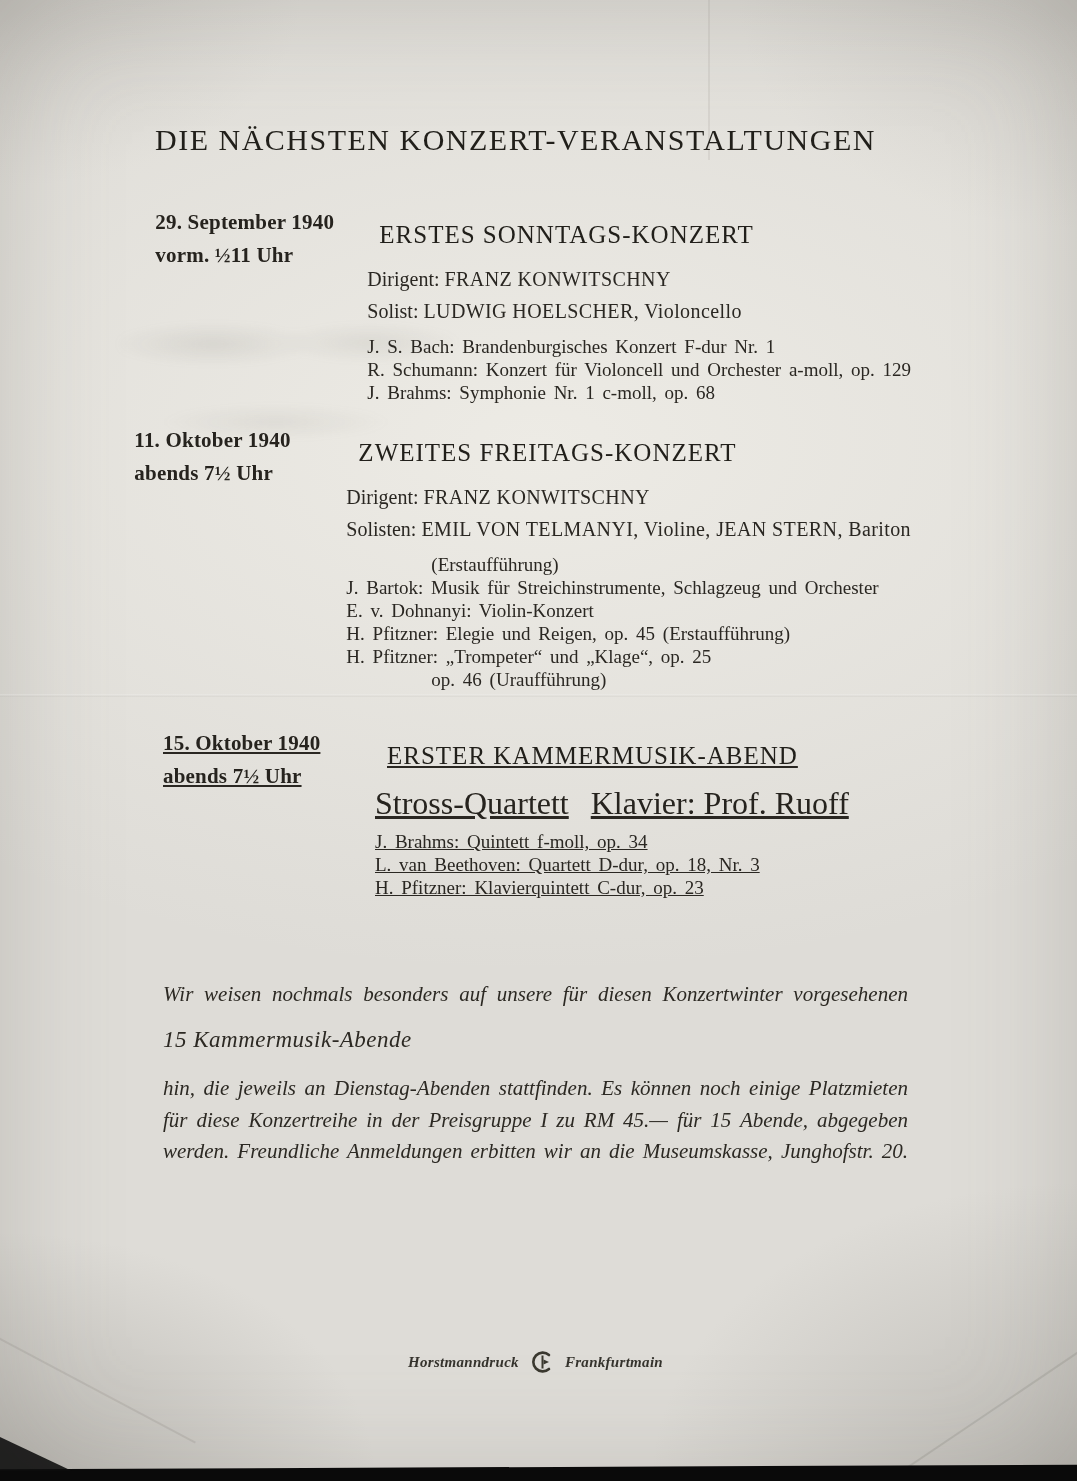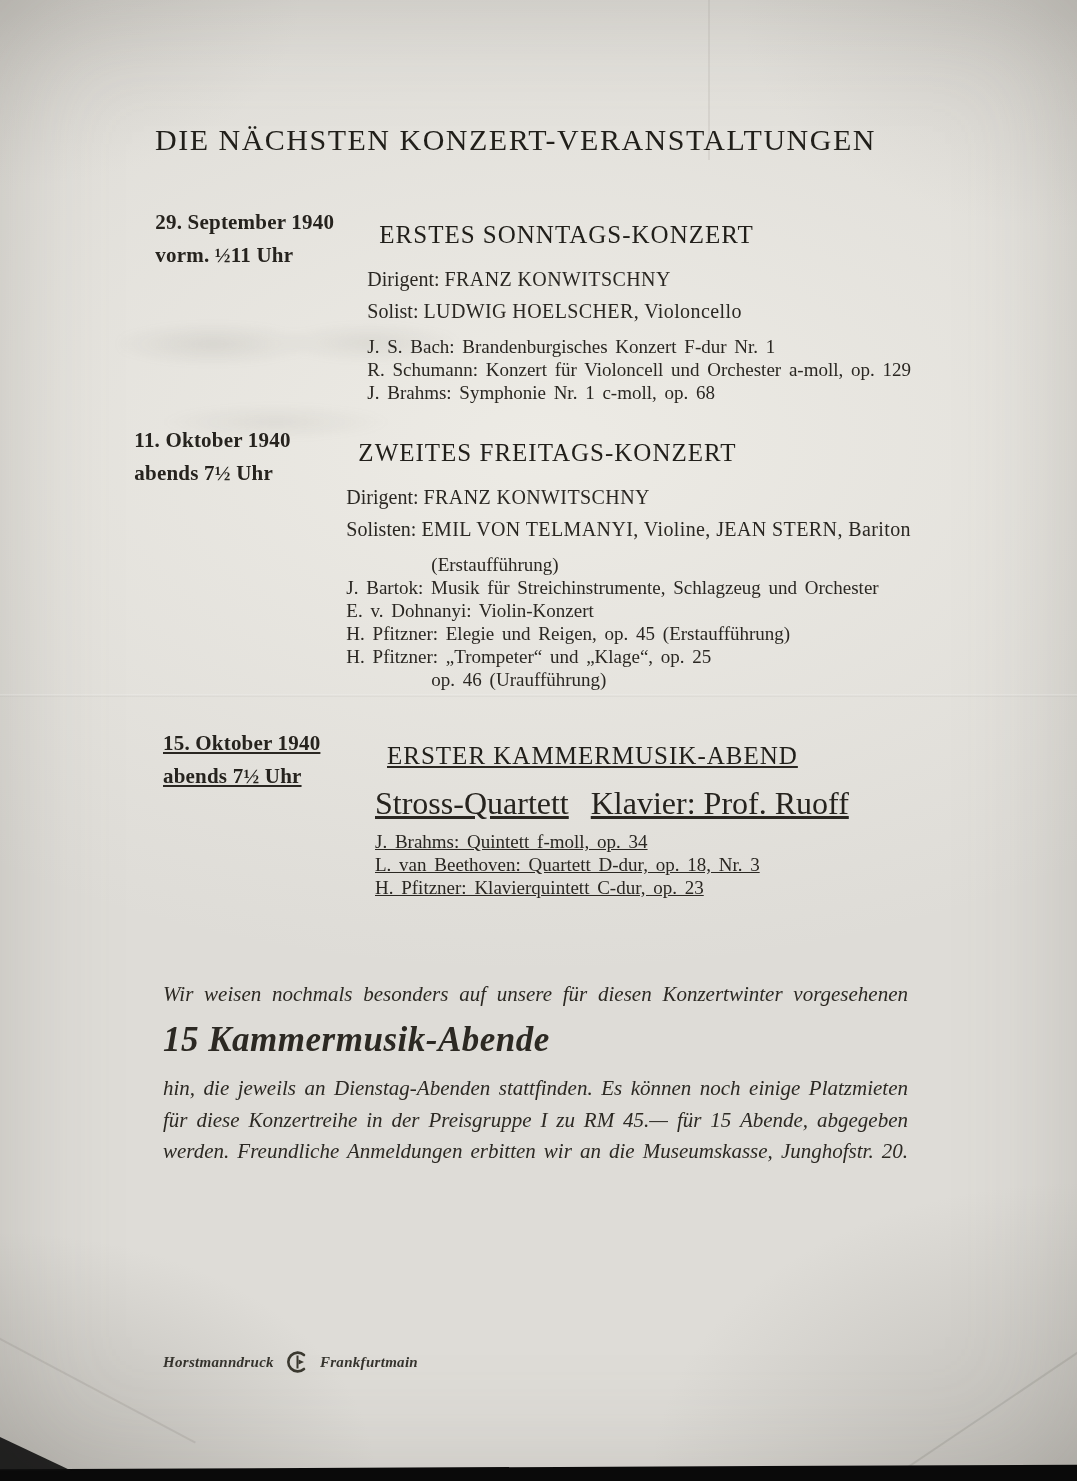--- a/index.html
+++ b/index.html
@@ -51,26 +51,26 @@
   .rvalue { letter-spacing:.4px; }
   .subtitle { margin:5px 0 0; font-size:32px; line-height:30px; white-space:nowrap; color:#26231e; }
   .subgap { display:inline-block; width:22px; }
   .programme { margin-top:12px; }
   .pline { margin:0; font-size:19px; line-height:23px; word-spacing:3px; white-space:nowrap; }
   .pline.cont { padding-left:85px; }
 
   .notice { position:absolute; left:163px; top:965px; width:745px; color:#2c2923;margin-top:14px; }
   .n-intro { margin:0; font-style:italic; font-size:21px; line-height:30px;
     text-align:justify; text-align-last:justify; word-spacing:5px; }
-  .n-highlight { margin:14px 0 0; font-style:italic; font-weight:bold; font-size:35px; line-height:34px; letter-spacing:.5px; }
+  .n-highlight { margin:14px 0 0; font-style:italic; font-weight:normal; font-size:23px; line-height:34px; letter-spacing:.5px; }
   .n-body { margin:16px 0 0; font-style:italic; font-size:21px; line-height:31.5px;
     text-align:justify; text-align-last:justify; word-spacing:2px; }
 
   .footer { position:absolute; left:163px; top:1348px; width:745px;
-    display:flex; align-items:center; gap:9px; color:#35332d; }
+    display:flex; justify-content:center; align-items:center; gap:9px; color:#35332d; }
   .f-name, .f-city { font-size:15px; font-weight:bold; font-style:italic; letter-spacing:.3px; }
   .f-logo svg { display:block; width:28px; height:28px; }
 </style>
 </head>
 <body>
 
 <div class="page">
 
   <div class="ghost ghost-1"></div>
   <div class="ghost ghost-2"></div>

